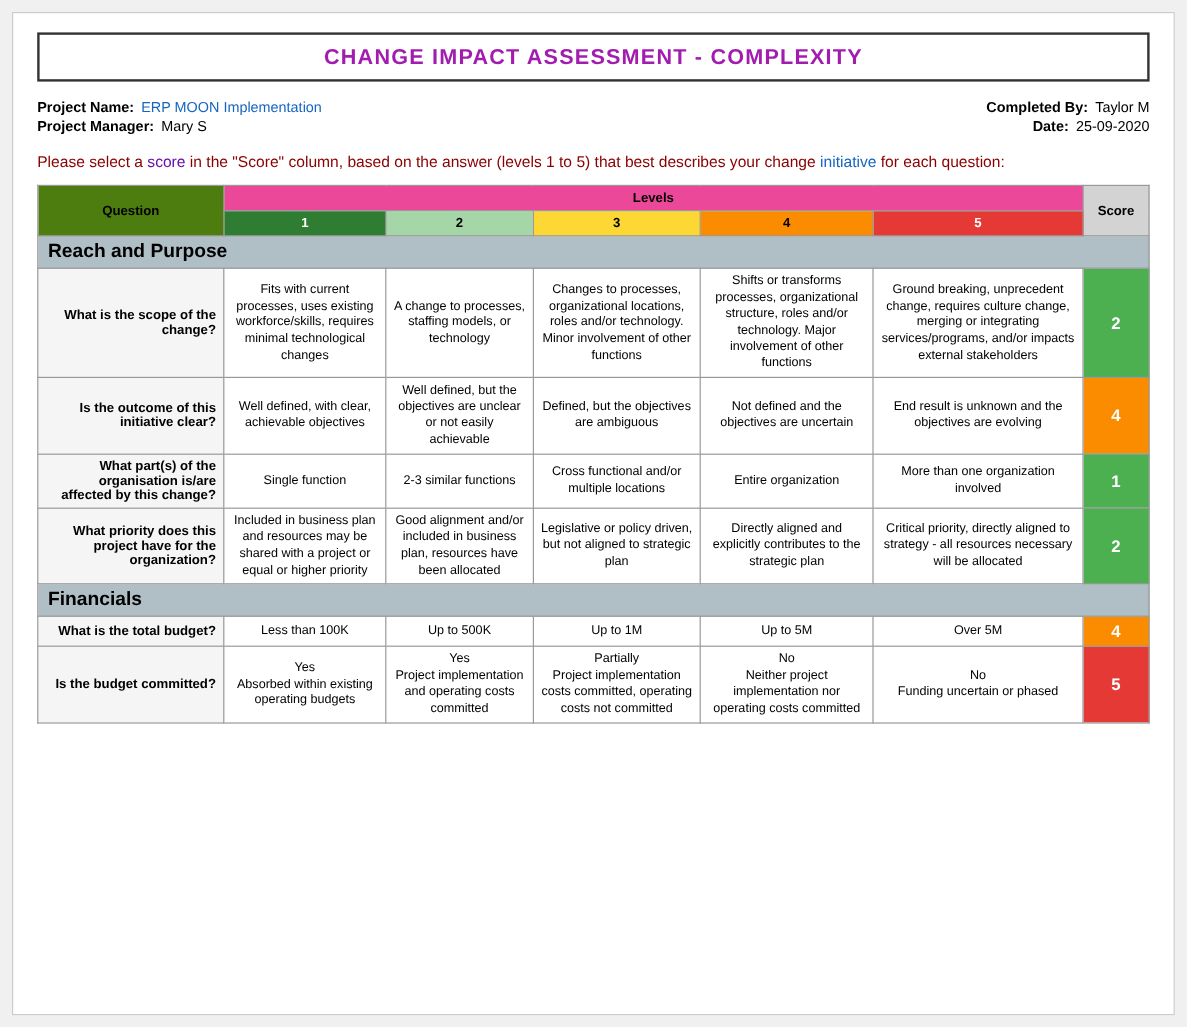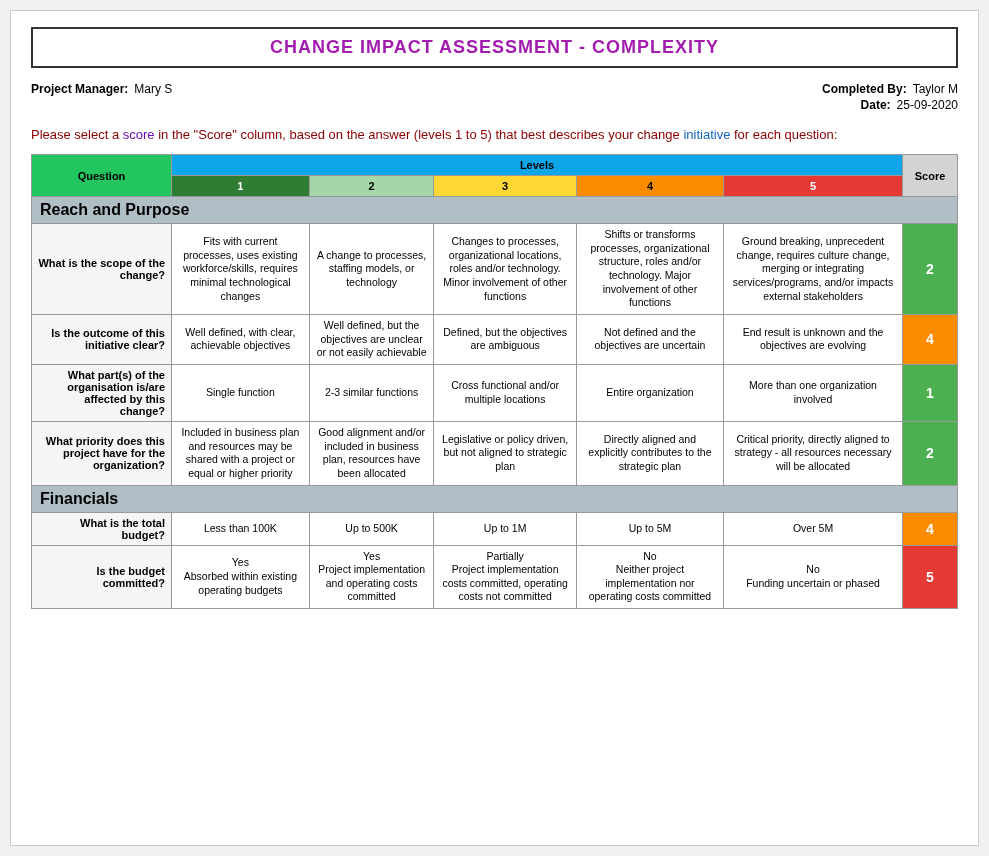--- a/index.html
+++ b/index.html
@@ -65,32 +65,32 @@
       border-collapse: collapse;
       font-size: 11px;
     }
     th, td {
       border: 1px solid #999;
       padding: 4px 6px;
       vertical-align: middle;
       text-align: center;
     }
     .col-question {
-      width: 140px;
-      background: #22c55e;
+      width: 155px;
+      background: #4d7c0f;
       font-weight: bold;
       text-align: center;
     }
     .col-score {
       width: 55px;
       background: #d3d3d3;
       font-weight: bold;
     }
     .header-levels {
-      background: #0ea5e9;
+      background: #ec4899;
       font-weight: bold;
       color: #000;
     }
     .lvl-1 { background: #2E7D32; color: white; font-weight: bold; }
     .lvl-2 { background: #A5D6A7; color: #000; font-weight: bold; }
     .lvl-3 { background: #FDD835; color: #000; font-weight: bold; }
     .lvl-4 { background: #FB8C00; color: #000; font-weight: bold; }
     .lvl-5 { background: #E53935; color: white; font-weight: bold; }
 
     .section-row td {
@@ -124,20 +124,24 @@
 <body>
 
 <div class="page">
 
   <div class="title-box">
     <h1>CHANGE IMPACT ASSESSMENT - COMPLEXITY</h1>
   </div>
 
   <div class="meta-grid">
     <div class="meta-left">
+      <div class="meta-row">
+        <span class="meta-label">Project Name:</span>
+        <span class="meta-value-blue">ERP MOON Implementation</span>
+      </div>
       <div class="meta-row">
         <span class="meta-label">Project Manager:</span>
         <span>Mary S</span>
       </div>
     </div>
     <div class="meta-right">
       <div class="meta-row">
         <span class="meta-label">Completed By:</span>
         <span>Taylor M</span>
       </div>

